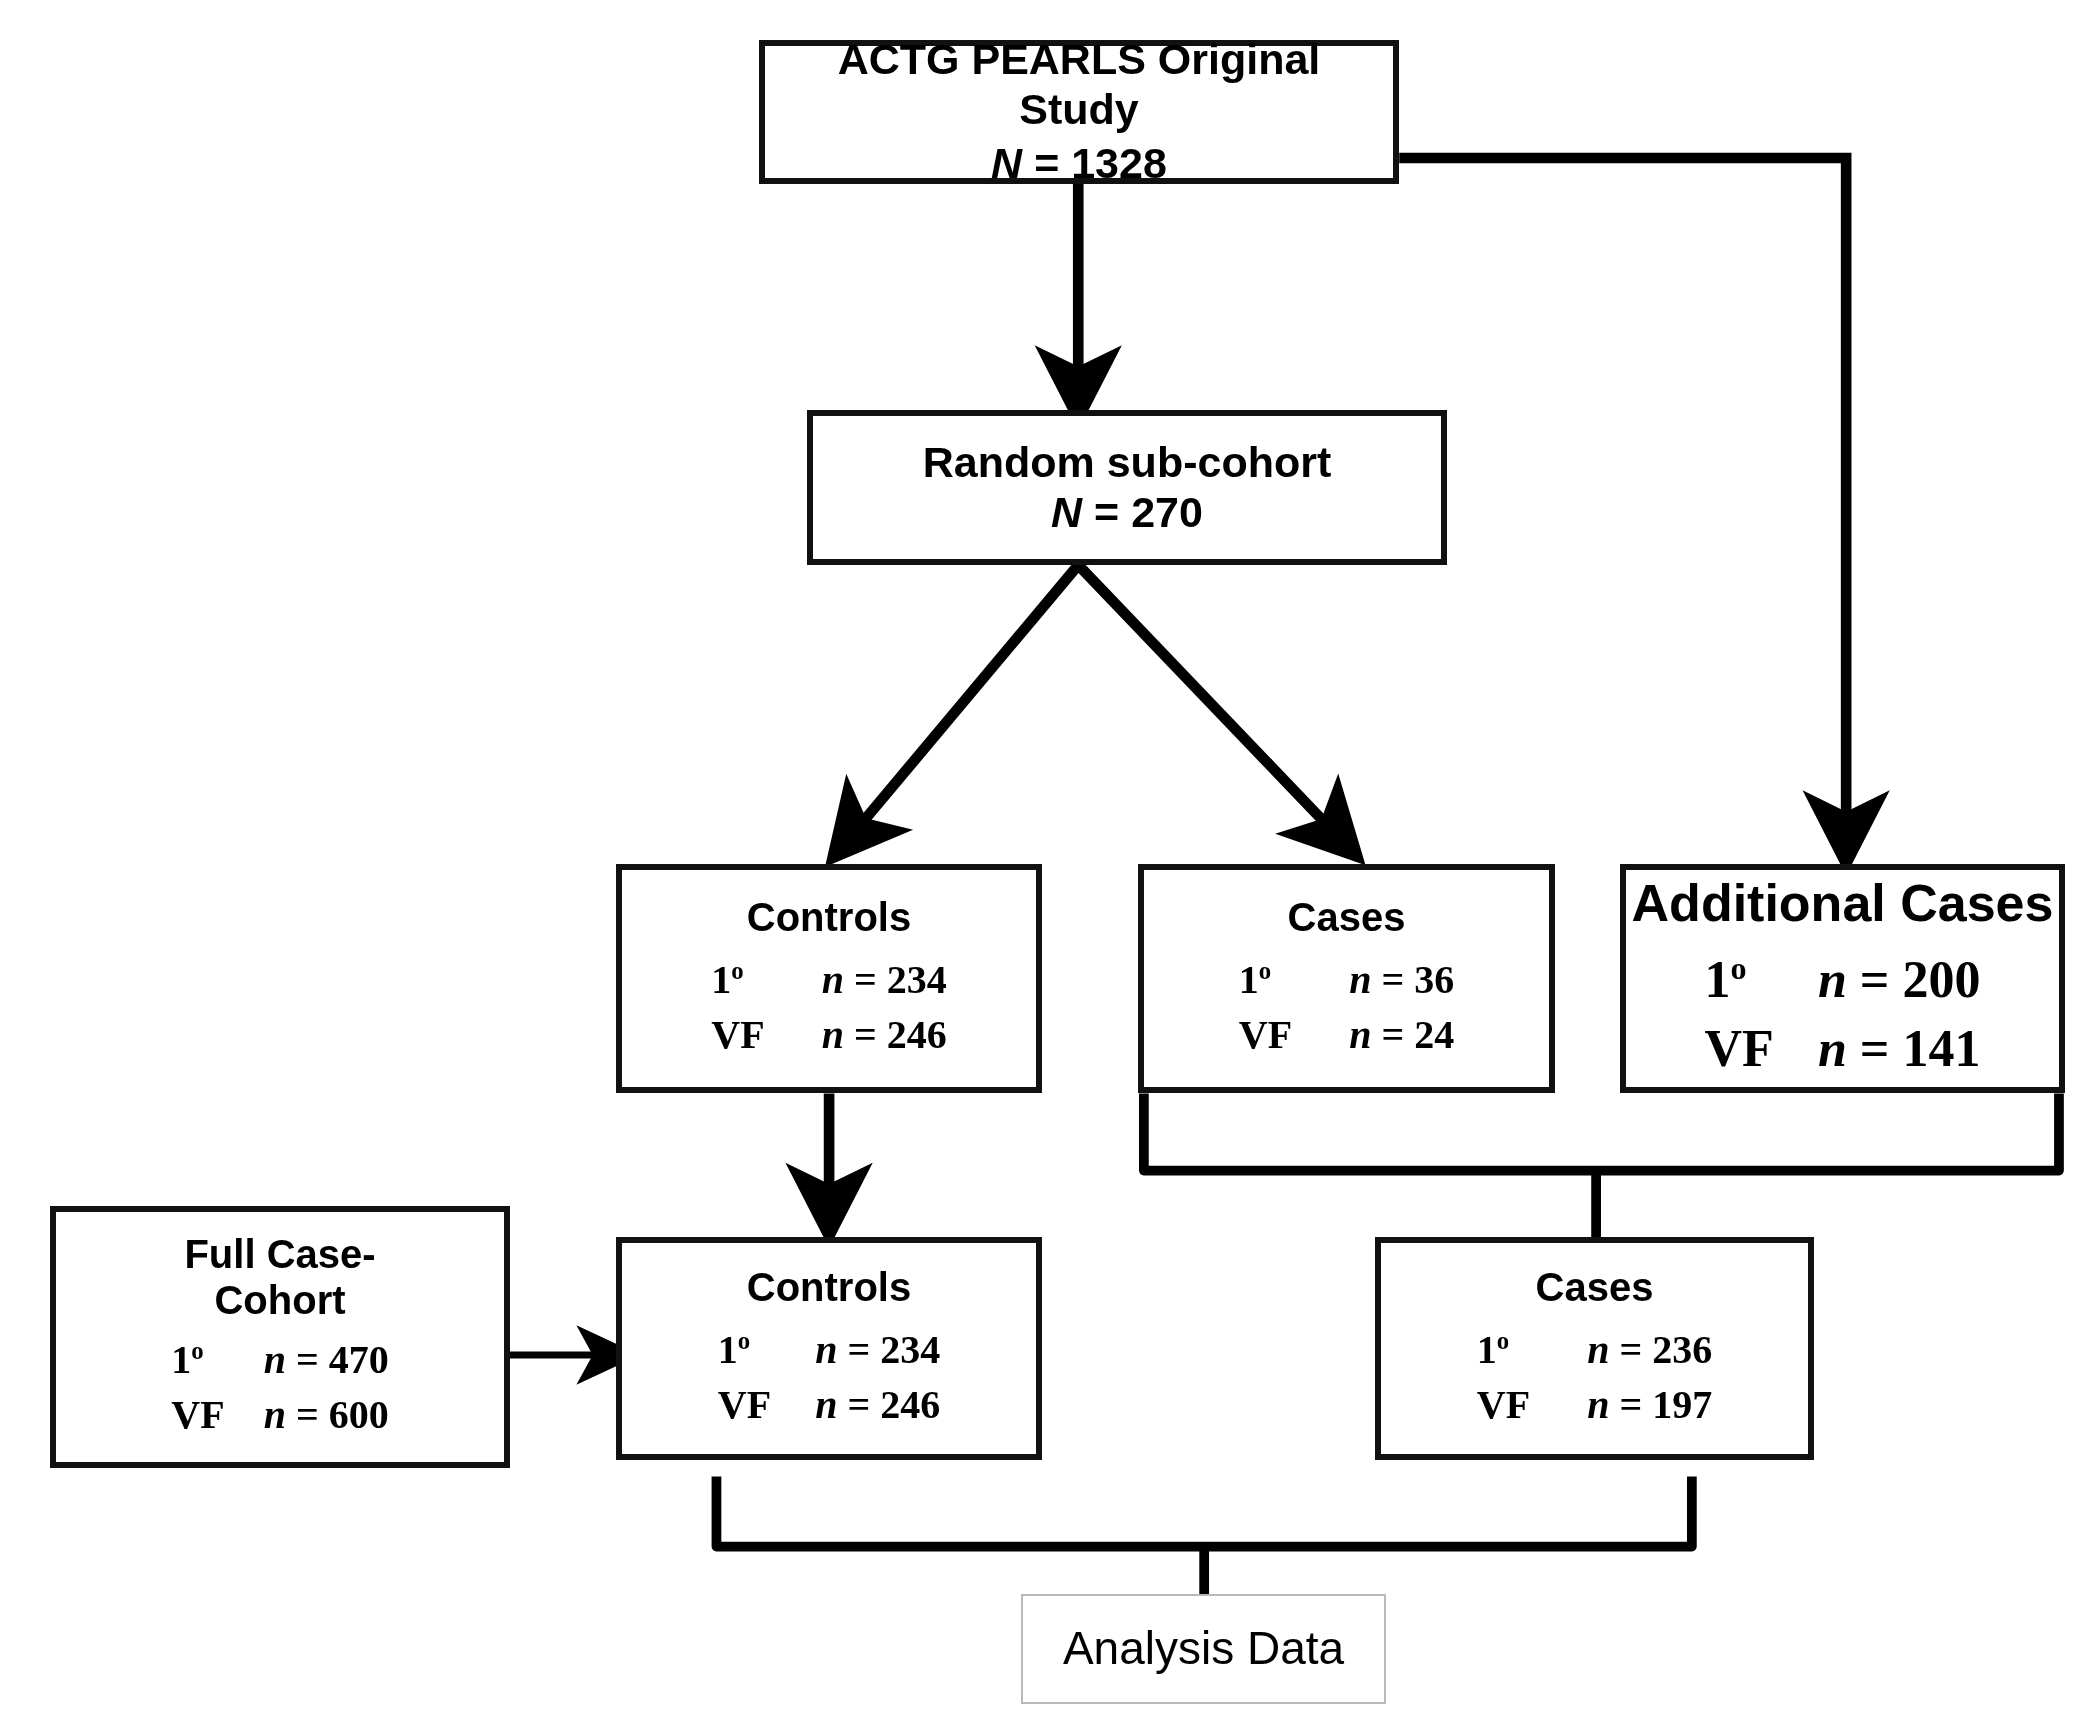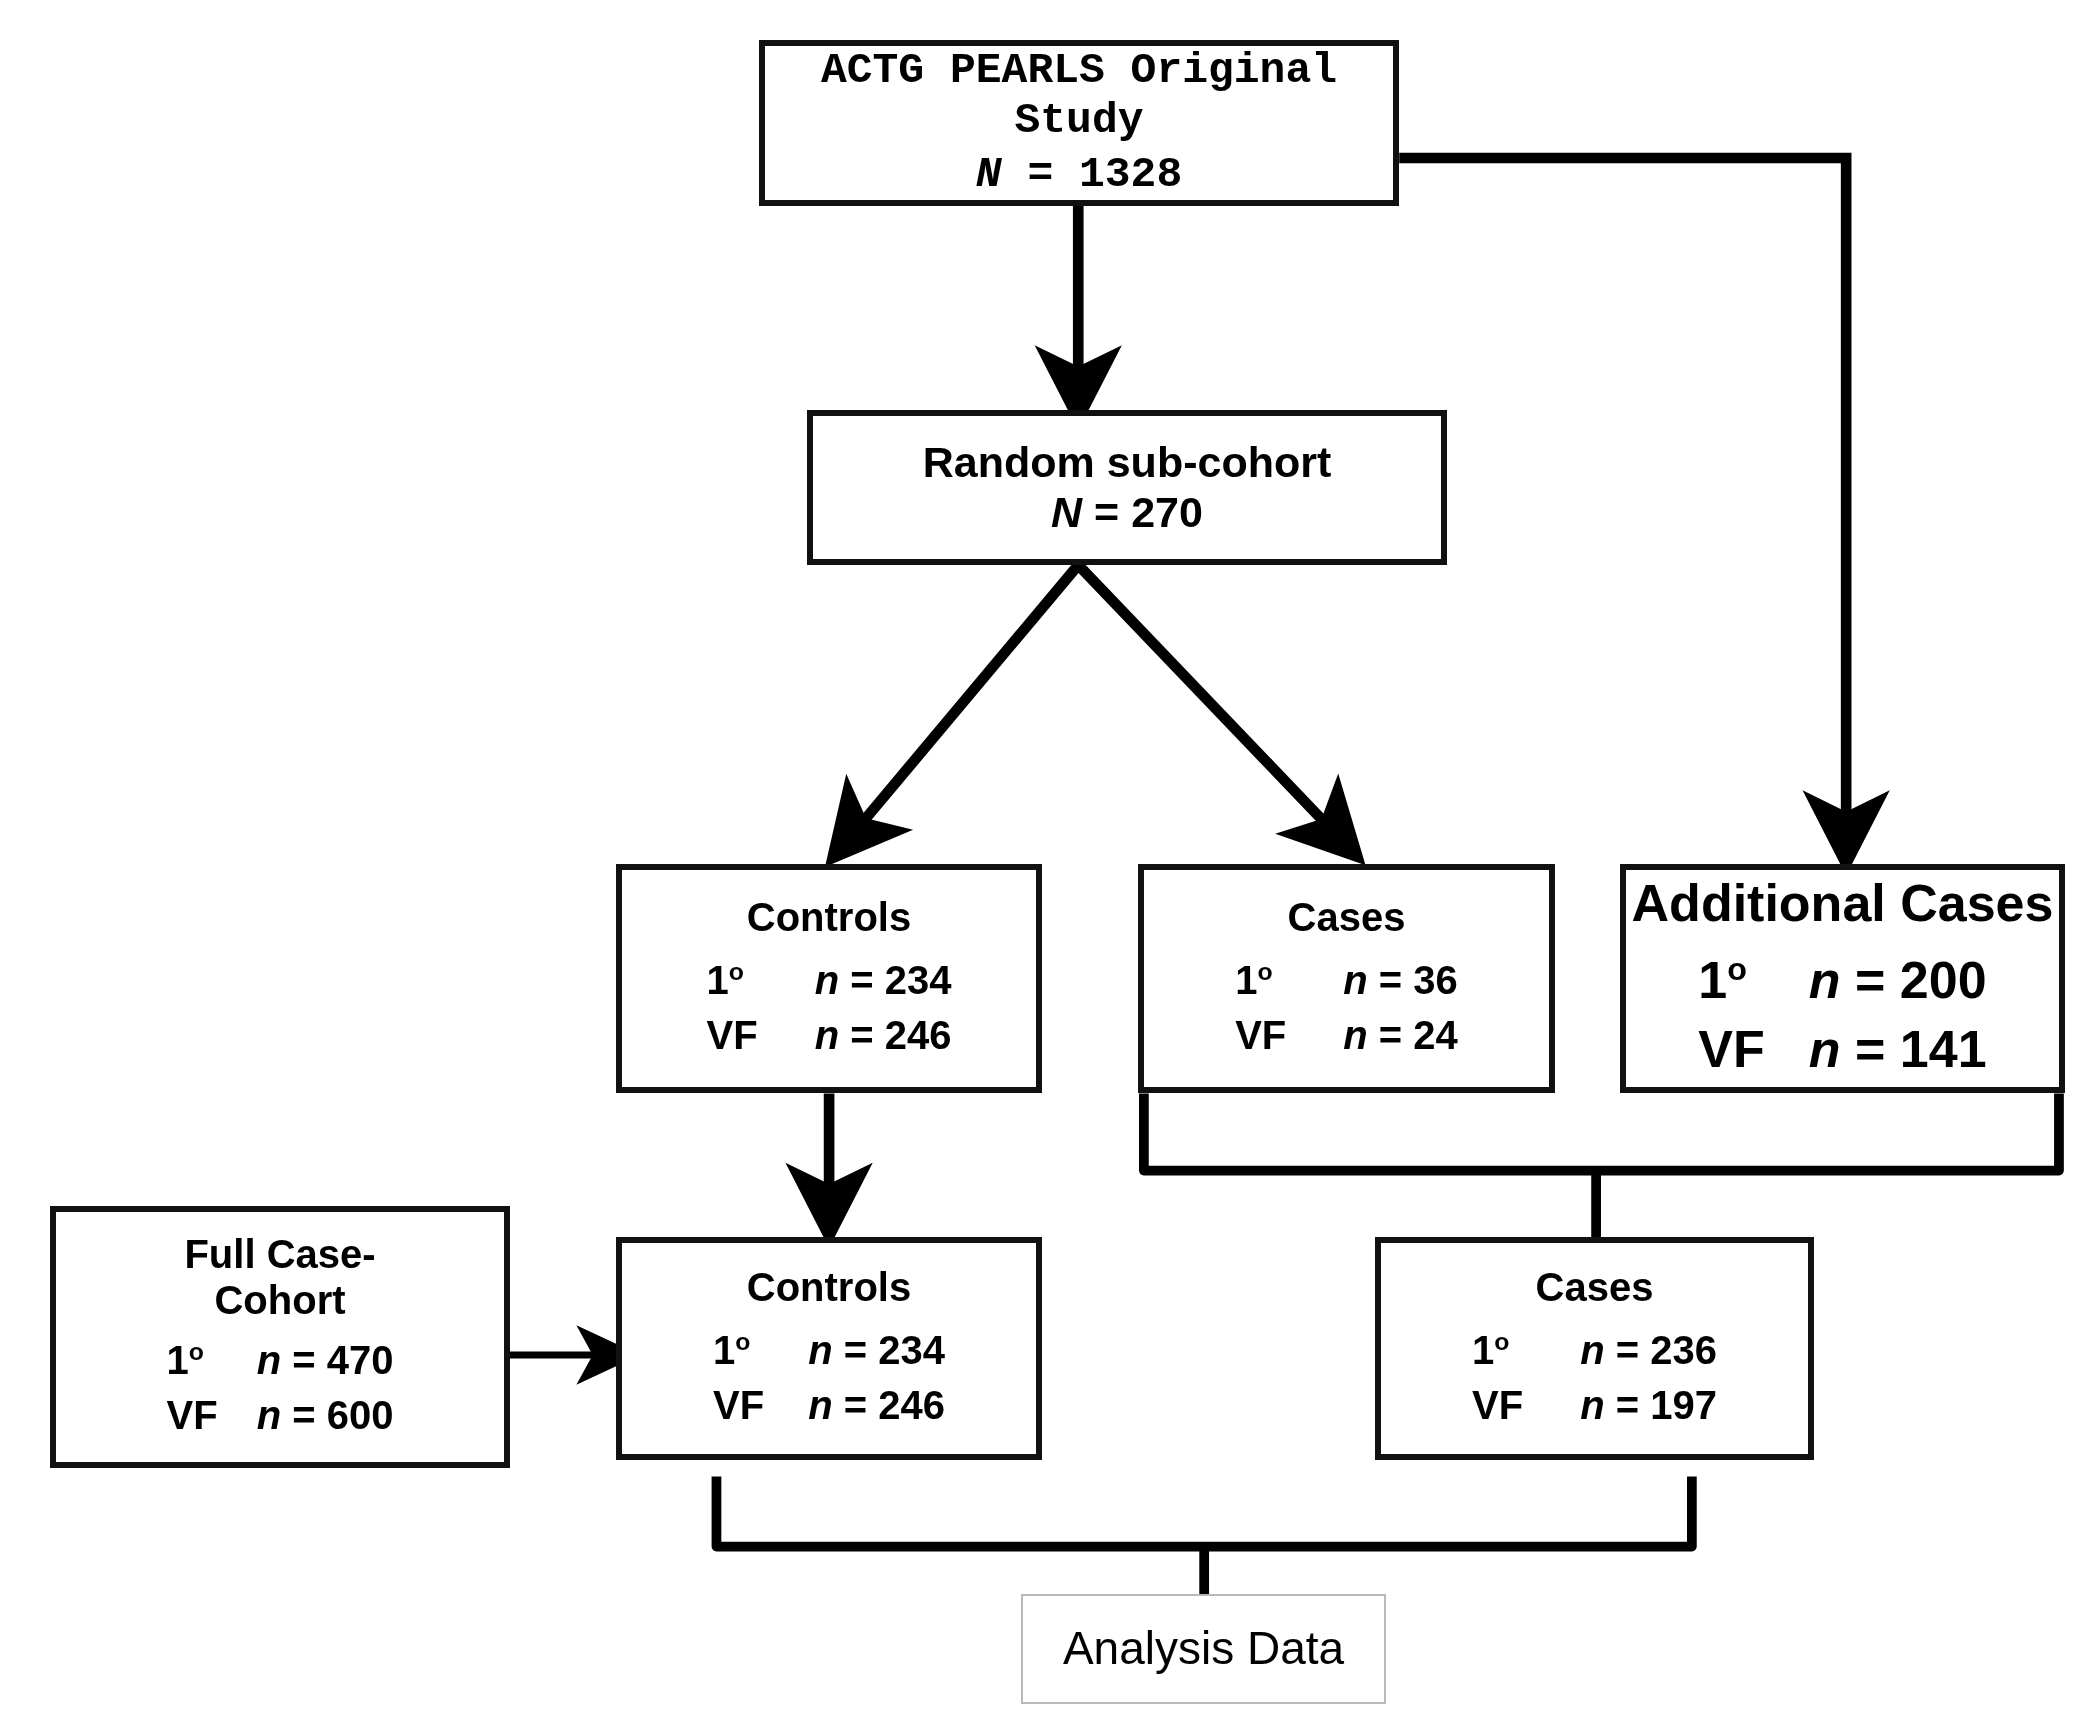--- a/index.html
+++ b/index.html
@@ -43,20 +43,21 @@
     text-align: center;
     white-space: pre-line;
   }
   .rows {
     display: table;
     border-collapse: collapse;
     margin-top: 12.4px;
   }
   .row {
     display: table-row;
+    font-family: Liberation Serif, serif;
   }
   .cell-label,
   .cell-value {
     display: table-cell;
     padding: 4.4px 0;
     white-space: nowrap;
     vertical-align: middle;
   }
   .cell-label {
     text-align: left;
@@ -70,23 +71,22 @@
   }
   sup.deg {
     font-size: 0.62em;
     vertical-align: super;
     line-height: 0;
     font-weight: bold;
   }
 
   
   #node-original {
-    left: 759px;  top: 40px;   width: 640px;  height: 166px;
+    left: 759px;  top: 40px;   width: 640px;  height: 144px;
     font-size: 43px;
-    font-family: Liberation Mono, monospace;
   }
   #node-original .title { margin-bottom: 3.5px; }
   #node-subcohort {
     left: 759px;  top: 410px;  width: 640px;  height: 155px;
     font-size: 43px;
     margin-left: 48px;
   }
   #node-controls-mid {
     left: 616px;  top: 864px;  width: 426px;  height: 229px;
     font-size: 40px;

